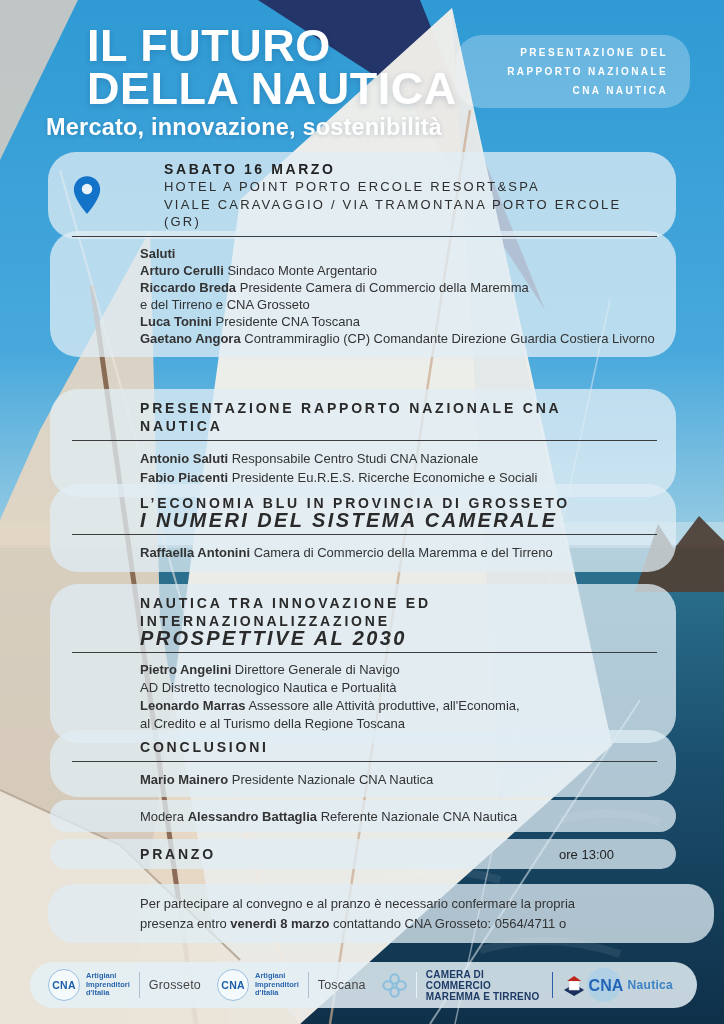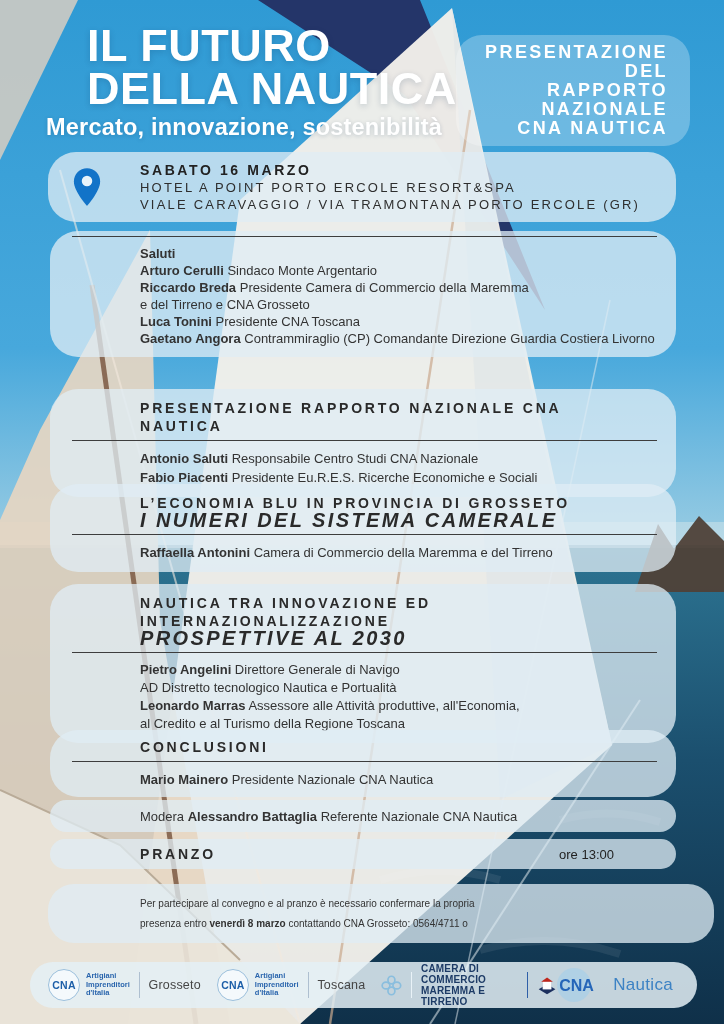--- a/index.html
+++ b/index.html
@@ -14,27 +14,27 @@
   
   .title-block{left:46px;top:24px;width:364px;text-align:left;color:#fff;margin-left:41px;}
   .title-line{font-size:45px;line-height:43px;font-weight:800;letter-spacing:.5px;
     text-shadow:0 2px 6px rgba(0,40,80,.18);white-space:nowrap;}
   .subtitle{left:46px;top:114px;width:420px;color:#fff;font-size:23.5px;font-weight:700;
     letter-spacing:.2px;white-space:nowrap;text-shadow:0 1px 4px rgba(0,40,80,.2);}
 
   
   .badge{right:34px;top:35px;width:234px;background:rgba(255,255,255,.27);
     border-radius:26px;padding:8px 22px;text-align:right;color:#fff;}
-  .badge div{font-size:18px;font-weight:600;letter-spacing:2.4px;line-height:19px;}
+  .badge div{font-size:10px;font-weight:600;letter-spacing:2.4px;line-height:19px;}
 
   
   .panel{background:rgba(223,237,244,.76);border-radius:28px;color:#2e2e2e;}
 
   .event-box{left:48px;width:628px;top:152px;min-height:70px;display:flex;align-items:center;
-    padding:8px 18px 8px 24px;}
+    padding:8px 18px 8px 24px;gap:24px;}
   .pin{width:30px;height:40px;flex:0 0 30px;}
   .event-text{margin-left:38px;}
   .event-date{font-size:14px;font-weight:800;letter-spacing:2.6px;line-height:18px;color:#222;}
   .event-line{font-size:13px;font-weight:500;letter-spacing:2.2px;line-height:17.5px;color:#2e2e2e;}
 
   .section{left:50px;width:626px;}
   .sec-head{display:flex;justify-content:space-between;align-items:baseline;
     padding:10px 62px 0 90px;}
   .sec-title{font-size:14px;font-weight:800;letter-spacing:2.8px;line-height:18px;color:#2a2a2a;}
   .sec-sub{font-size:20px;font-weight:700;font-style:italic;letter-spacing:2.4px;line-height:17px;
@@ -50,41 +50,41 @@
   .sec-body b{font-weight:800;}
 
   .modera{left:50px;width:626px;top:800px;height:32px;border-radius:16px;display:flex;
     align-items:center;padding:0 20px 0 90px;font-size:13px;color:#333;}
   .modera b{font-weight:800;}
 
   .pranzo{left:50px;width:626px;top:839px;height:30px;border-radius:15px;display:flex;
     align-items:center;justify-content:space-between;padding:0 62px 0 90px;}
 
   .footer-box{left:48px;width:666px;top:884px;border-radius:26px;
-    padding:10px 20px 10px 92px;font-size:10px;line-height:19.5px;color:#333;}
+    padding:10px 20px 10px 92px;font-size:13px;line-height:19.5px;color:#333;}
   .footer-box b{font-weight:800;}
 
   
   .logos{left:30px;width:667px;top:962px;height:46px;border-radius:23px;
     background:rgba(228,240,246,.85);display:flex;align-items:center;padding:0 24px 0 18px;}
   .cna-circle{width:30px;height:30px;border-radius:50%;background:#f4f9fc;
     border:1.5px solid #9cc0dc;display:flex;align-items:center;justify-content:center;
     font-size:10.5px;font-weight:800;color:#1d5fa8;letter-spacing:.2px;flex:0 0 auto;}
   .tagline{font-size:7.5px;line-height:8.5px;font-weight:700;color:#2a65ad;margin-left:6px;}
   .vdiv{width:1px;height:26px;background:#aebfd0;margin:0 9px;}
   .vdiv.blue{background:#2f5fa8;}
   .vdiv.light{background:#e9f2f7;}
   .region{font-size:12.5px;color:#454545;letter-spacing:.2px;}
   .chamber-name{font-size:10px;line-height:11px;font-weight:800;color:#1d3b66;letter-spacing:.2px;}
   .gap{width:16px;flex:0 0 auto;}
   .nautica{margin-left:auto;display:flex;align-items:center;}
   .nautica .globe{position:relative;width:34px;height:34px;border-radius:50%;
     background:rgba(160,205,235,.55);display:flex;align-items:center;justify-content:center;}
   .nautica .acro{position:absolute;left:2px;top:9px;font-size:16px;font-weight:800;color:#2565b8;}
-  .nautica .lbl{font-size:17px;font-weight:400;color:#3c82c4;margin-left:22px;letter-spacing:.3px;}
+  .nautica .lbl{font-size:12px;font-weight:700;color:#3c82c4;margin-left:7px;letter-spacing:.3px;}
 </style>
 </head>
 <body>
 
 <svg class="bg" width="724" height="1024" viewBox="0 0 724 1024" aria-hidden="true">
   <defs>
     <linearGradient id="skyGrad" x1="0" y1="0" x2="0" y2="1">
       <stop offset="0" stop-color="#2f9ad4"></stop>
         <stop offset="0.6" stop-color="#47a8dc"></stop>
       <stop offset="1" stop-color="#a9d3e4"></stop>

